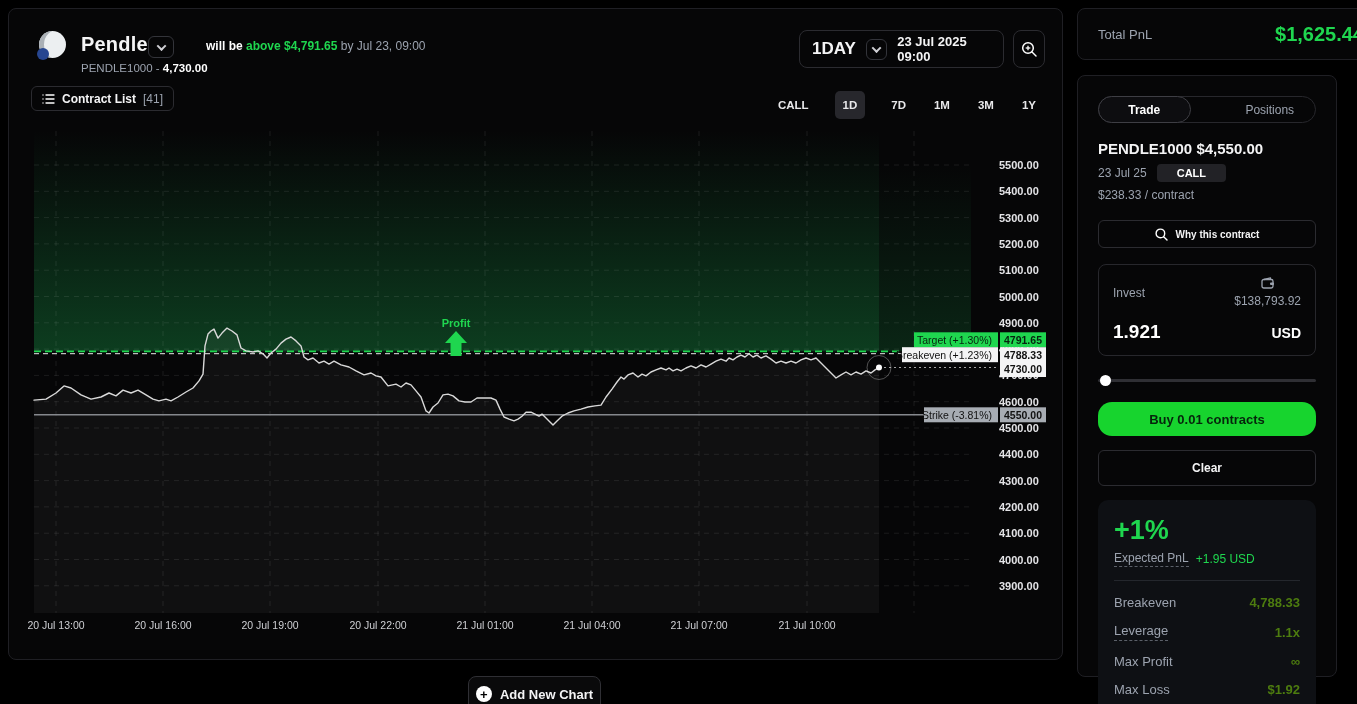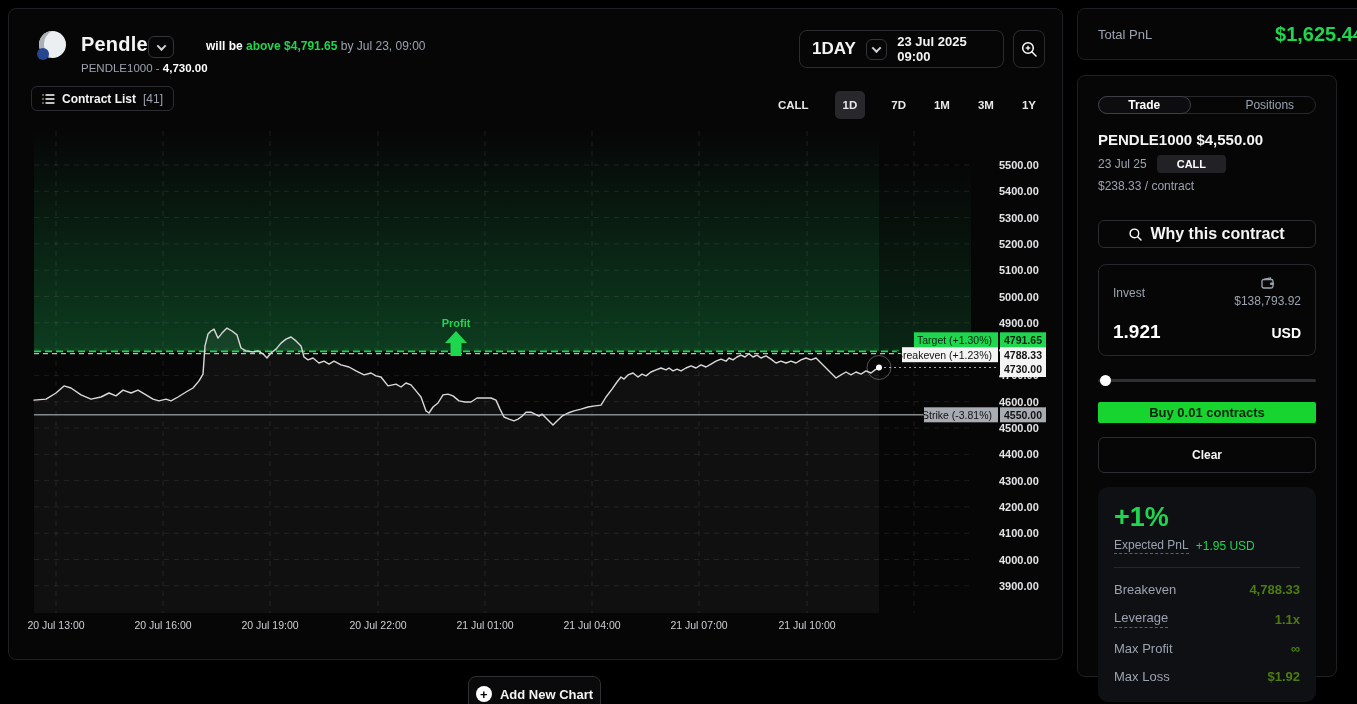--- a/index.html
+++ b/index.html
@@ -55,39 +55,39 @@
   .plus-circ { width:16px; height:16px; border-radius:50%; background:#fff; color:#000; display:flex;
     align-items:center; justify-content:center; font-size:13px; font-weight:bold; line-height:1; }
 
   
   #pnl-card { left:1077px; top:8px; width:308px; height:52px; display:flex; align-items:center;
     justify-content:space-between; padding:0 20px; }
   #pnl-card .lbl { font-size:13px; color:#9ca3af; }
   #pnl-card .val { font-size:20px; font-weight:bold; color:var(--accent); }
 
   #trade-card { left:1077px; top:75px; width:260px; height:602px; padding:20px; }
-  .tabs { height:18px; border:1px solid #27272c; border-radius:999px; display:flex;gap:35px; }
+  .tabs { height:27px; border:1px solid #27272c; border-radius:999px; display:flex;gap:35px; }
   .tab { flex:1; display:flex; align-items:center; justify-content:center; font-size:12px; color:#9ca3af; cursor:pointer; }
   .tab.active { background:#0d0d10; border:1px solid #3e3e44; border-radius:999px; color:#fff; font-weight:bold; margin:-1px; }
   .c-title { margin-top:17px; font-size:15px; font-weight:bold; }
   .c-meta { margin-top:7px; display:flex; align-items:center; gap:10px; font-size:12px; color:#9ca3af; }
   .badge { background:#222226; color:#fff; font-size:11px; font-weight:bold; padding:3px 20px; border-radius:4px; }
   .c-prem { margin-top:6px; font-size:12px; color:#9ca3af; }
-  .why-btn { margin-top:27px; height:28px; border:1px solid #2b2b30; border-radius:6px; display:flex;
-    align-items:center; justify-content:center; gap:8px; font-size:16px; font-weight:bold; cursor:pointer; }
+  .why-btn { margin-top:18px; height:28px; border:1px solid #2b2b30; border-radius:6px; display:flex;
+    align-items:center; justify-content:center; gap:8px; font-size:10px; font-weight:bold; cursor:pointer; }
   .invest { margin-top:16px; border:1px solid #27272c; border-radius:8px; padding:12px 14px; }
   .invest .r1 { display:flex; justify-content:space-between; align-items:center; font-size:12px; color:#9ca3af; }
   .invest .r1 .bal { display:flex; align-items:center; gap:5px;flex-direction:column; }
   .invest .r2 { margin-top:13px; display:flex; justify-content:space-between; align-items:baseline;gap:24px; }
   .invest .amt { font-size:19px; font-weight:bold; color:#fff; }
   .invest .cur { font-size:14px; font-weight:bold; color:#fff; }
   .slider { margin-top:19px; position:relative; height:11px; cursor:pointer; }
   .slider .track { position:absolute; top:4px; left:0; right:0; height:3px; background:#2f2f34; border-radius:2px; }
   .slider .thumb { position:absolute; top:0; left:2px; width:11px; height:11px; border-radius:50%; background:#fff; }
-  .buy-btn { margin-top:16px; height:21px; background:var(--btn); border-radius:2px; display:flex;
+  .buy-btn { margin-top:16px; height:34px; background:var(--btn); border-radius:14px; display:flex;
     align-items:center; justify-content:center; font-size:13px; font-weight:bold; color:#06250c; cursor:pointer; }
   .clear-btn { margin-top:14px; height:36px; border:1px solid #2b2b30; border-radius:6px; display:flex;
     align-items:center; justify-content:center; font-size:12px; font-weight:bold; cursor:pointer; }
   .summary { margin-top:14px; background:#0e1014; border-radius:10px; padding:15px 16px; }
   .summary .pct { font-size:27px; font-weight:bold; color:var(--accent); }
   .exp-row { margin-top:5px; display:flex; align-items:center; gap:7px; font-size:12px; }
   .exp-row .el { color:#9ca3af; border-bottom:1px dashed #5b6069; padding-bottom:1px; }
   .exp-row .ev { color:var(--accent); }
   .summary hr { border:none; border-top:1px solid #24272d; margin:13px 0 4px; }
   .srow { display:flex; justify-content:space-between; align-items:center; padding:10px 0 3px; }

